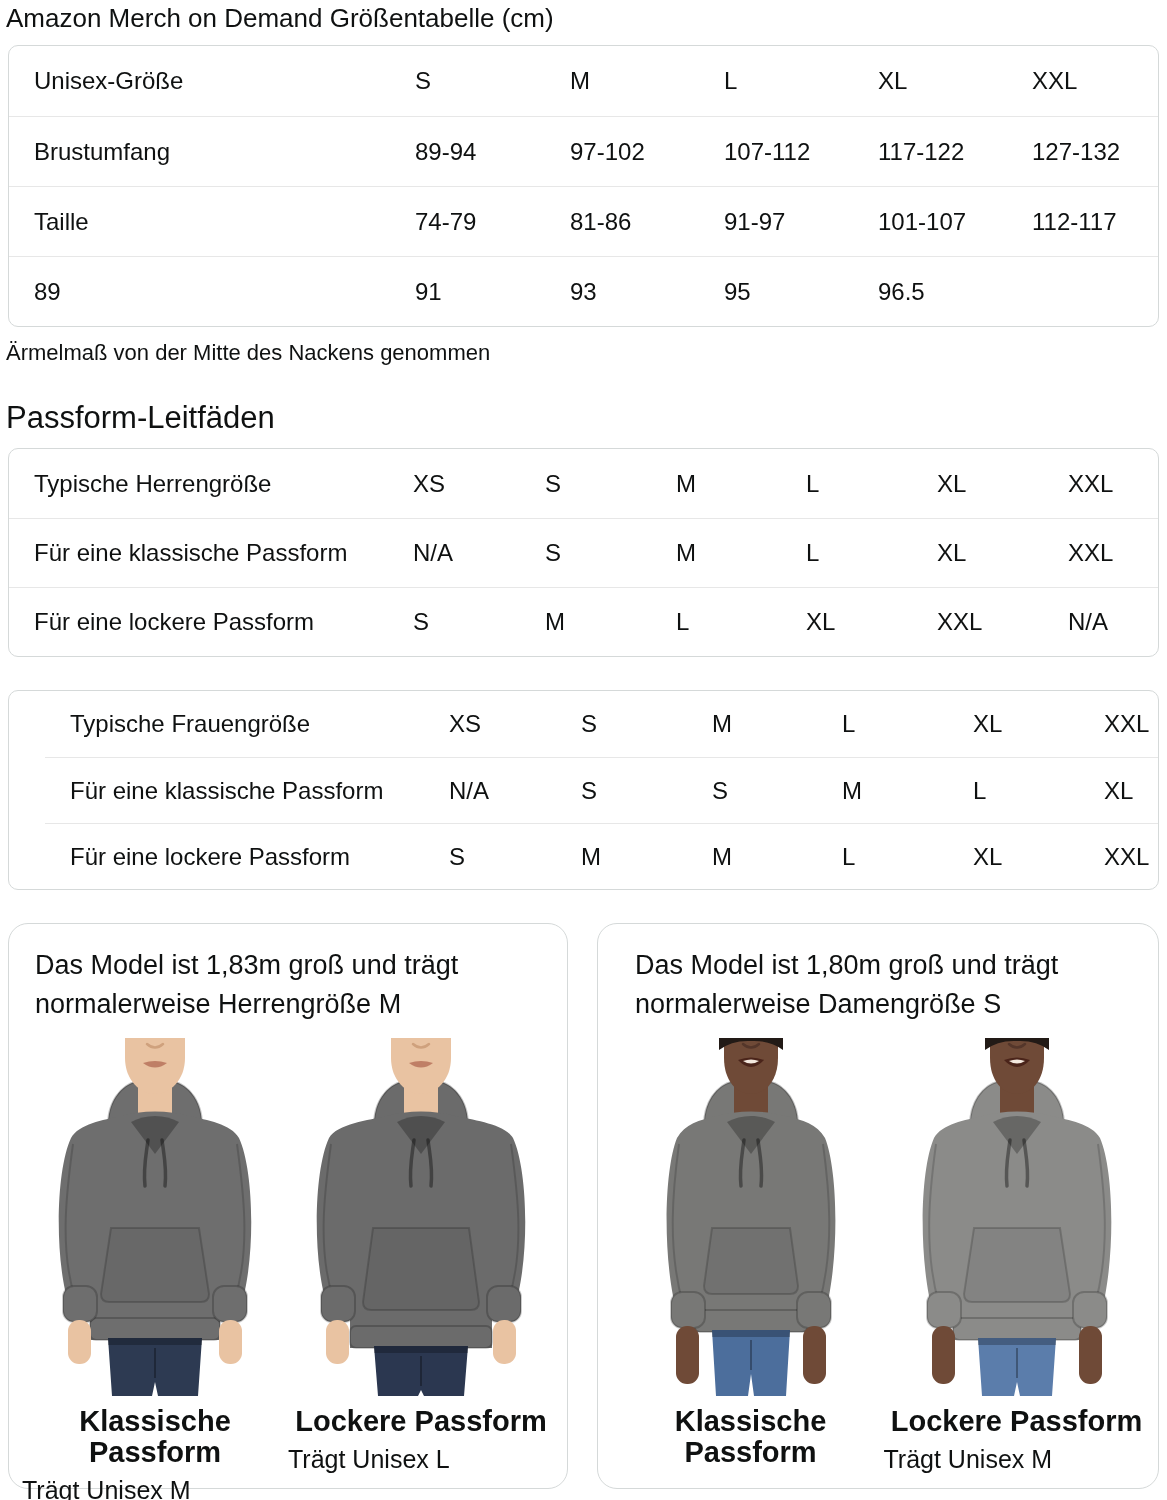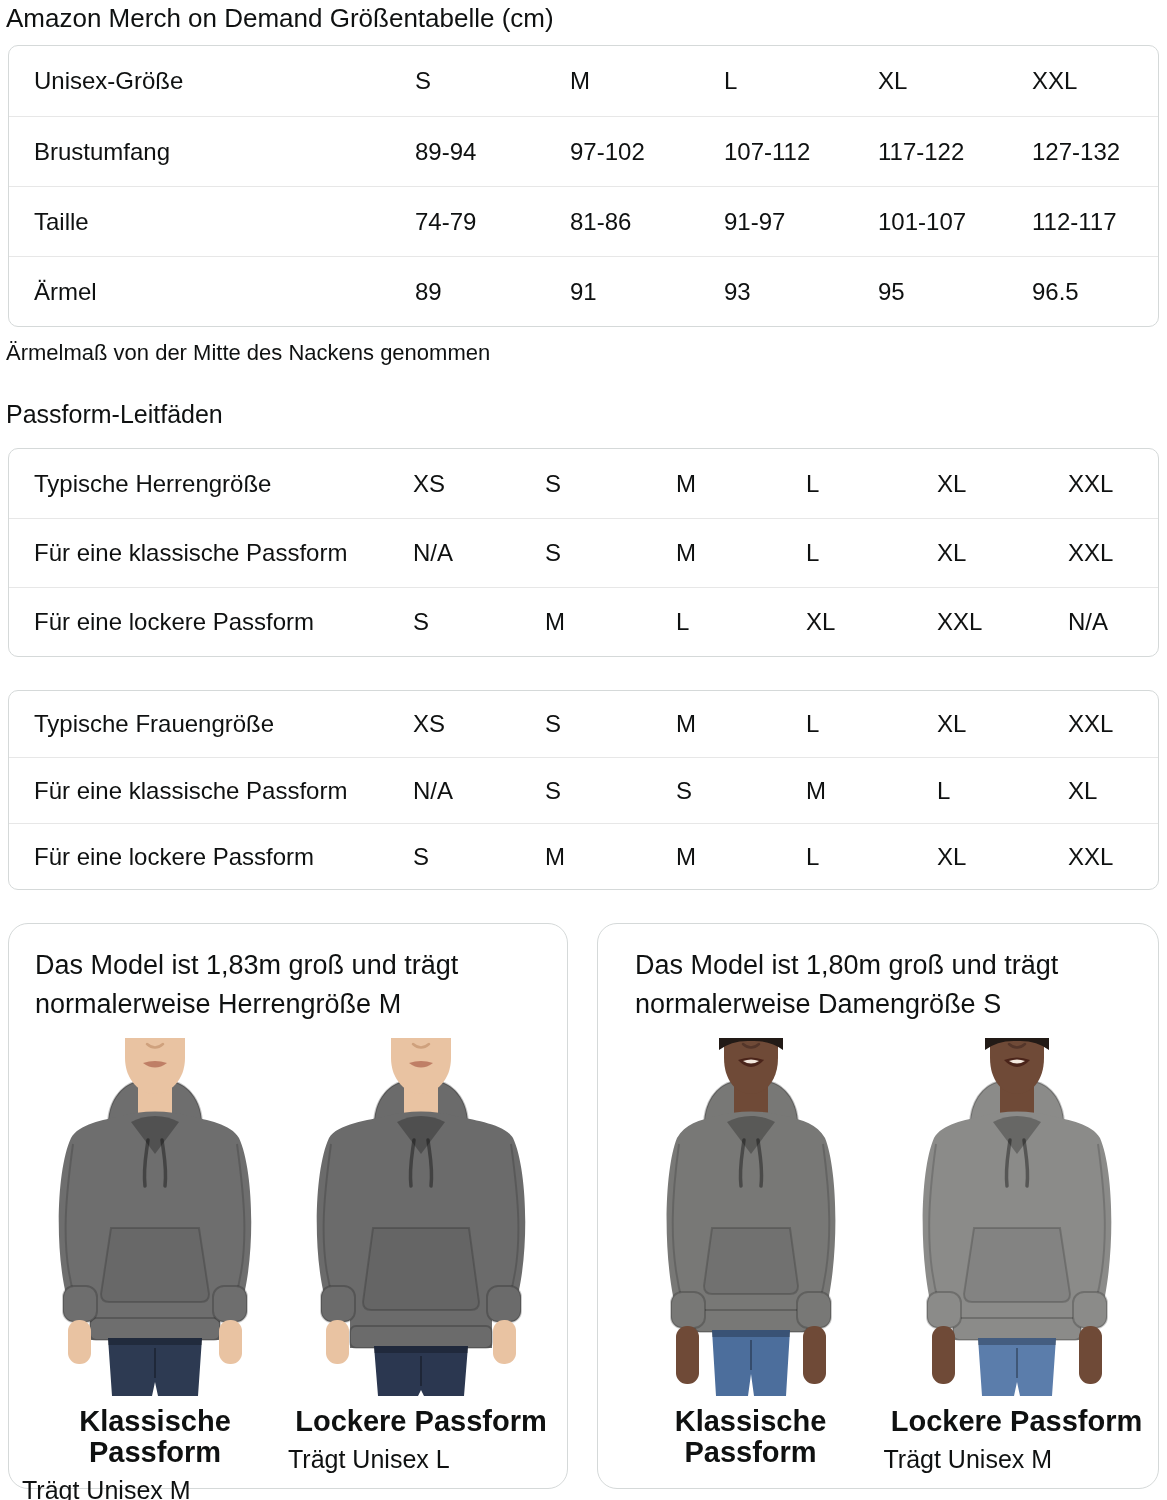--- a/index.html
+++ b/index.html
@@ -12,25 +12,25 @@
        background:#fff;box-sizing:border-box;overflow:hidden;}
   .tbl-row{display:grid;align-items:center;padding-left:25px;box-sizing:border-box;}
   .tbl-row + .tbl-row{border-top:1px solid #e7e7e7;}
   .cell{font-size:24px;white-space:nowrap;}
   .cell.lbl{font-weight:400;}
 
   #size-table{top:45px;}
   #size-table .tbl-row{grid-template-columns:381px 155px 154px 154px 154px auto;height:70px;}
 
   .note{position:absolute;top:340px;left:6px;font-size:22px;}
-  .section-heading{position:absolute;top:400px;left:6px;font-size:25px;}
+  .section-heading{position:absolute;top:400px;left:6px;font-size:31px;}
 
   #mens-table{top:448px;}
   #mens-table .tbl-row{grid-template-columns:379px 132px 131px 130px 131px 131px auto;height:69px;}
-  #womens-table{top:690px;}
+  #womens-table{top:690px;padding-left:36px;}
   #womens-table .tbl-row{grid-template-columns:379px 132px 131px 130px 131px 131px auto;height:66px;}
 
   .model-card{position:absolute;top:923px;height:566px;border:1px solid #d5d9d9;border-radius:20px;
               background:#fff;box-sizing:border-box;}
   #card-men{left:8px;width:560px;}
   #card-women{left:597px;width:562px;padding-left:11px;}
   .card-desc{margin:22px 26px 0 26px;font-size:27px;line-height:39px;}
   .figures{display:flex;justify-content:center;margin-top:14px;}
   .figure-block{width:266px;}
   .figure-photo{width:266px;height:358px;overflow:hidden;}
@@ -64,21 +64,20 @@
     </div>
     <div class="tbl-row">
       <div class="cell lbl">Taille</div>
       <div class="cell">74-79</div>
       <div class="cell">81-86</div>
       <div class="cell">91-97</div>
       <div class="cell">101-107</div>
       <div class="cell">112-117</div>
     </div>
     <div class="tbl-row">
-      <div class="cell lbl">Ärmel</div>
       <div class="cell">89</div>
       <div class="cell">91</div>
       <div class="cell">93</div>
       <div class="cell">95</div>
       <div class="cell">96.5</div>
     </div>
   </div>
 
   <div class="note">Ärmelmaß von der Mitte des Nackens genommen</div>
   <div class="section-heading">Passform-Leitfäden</div>

